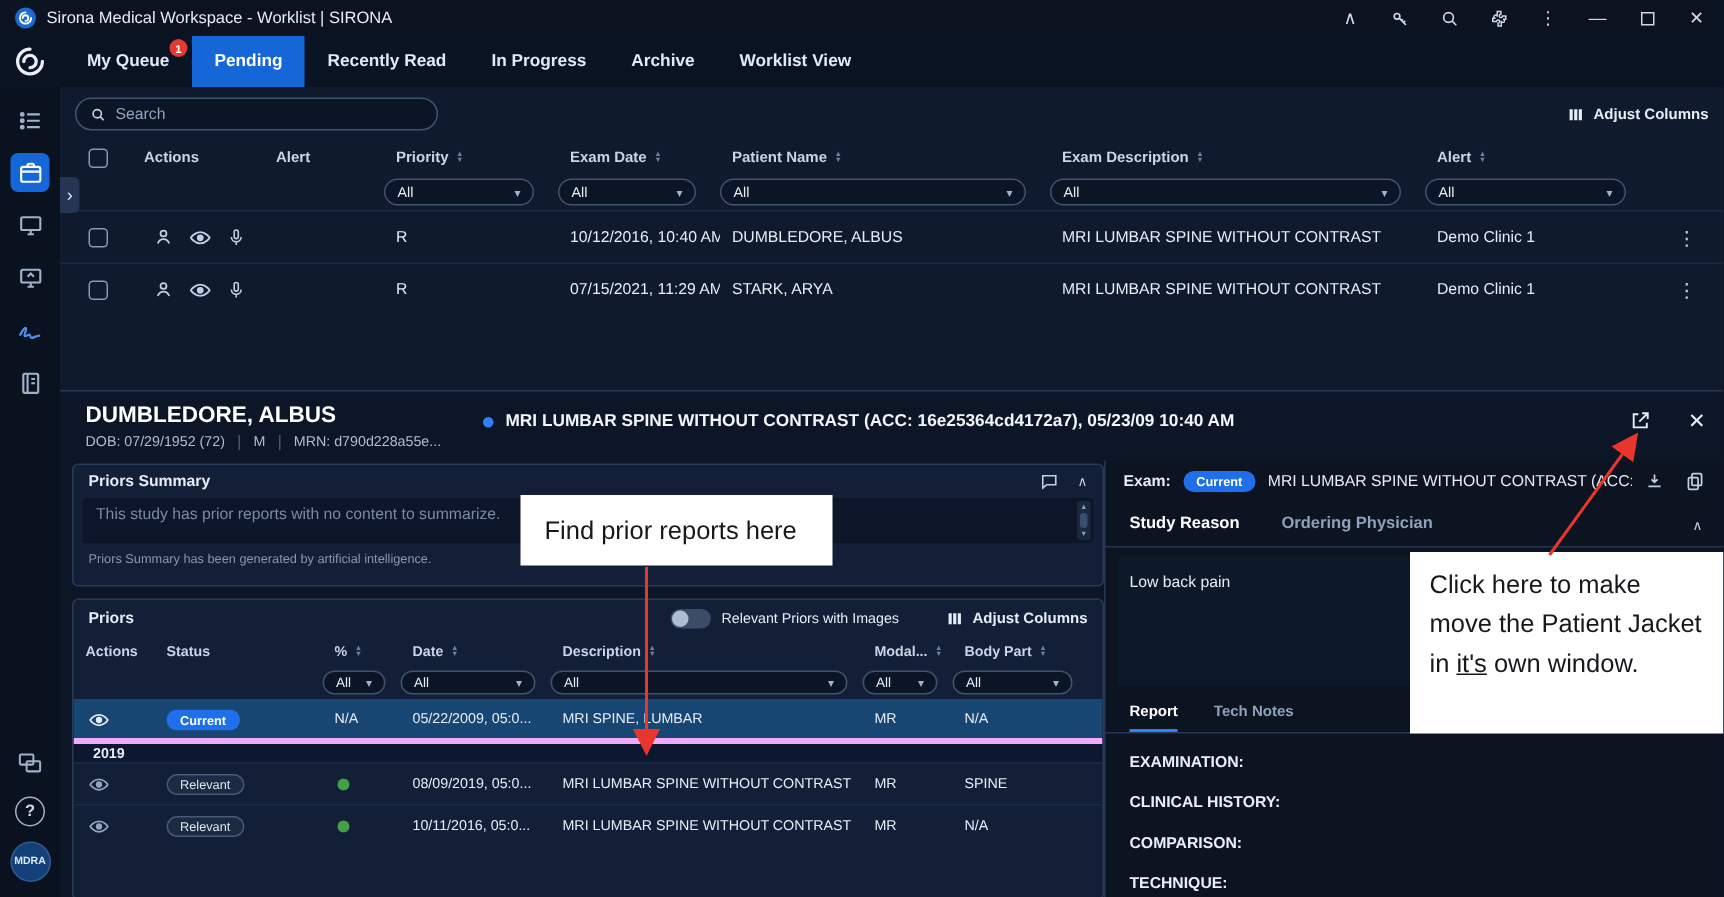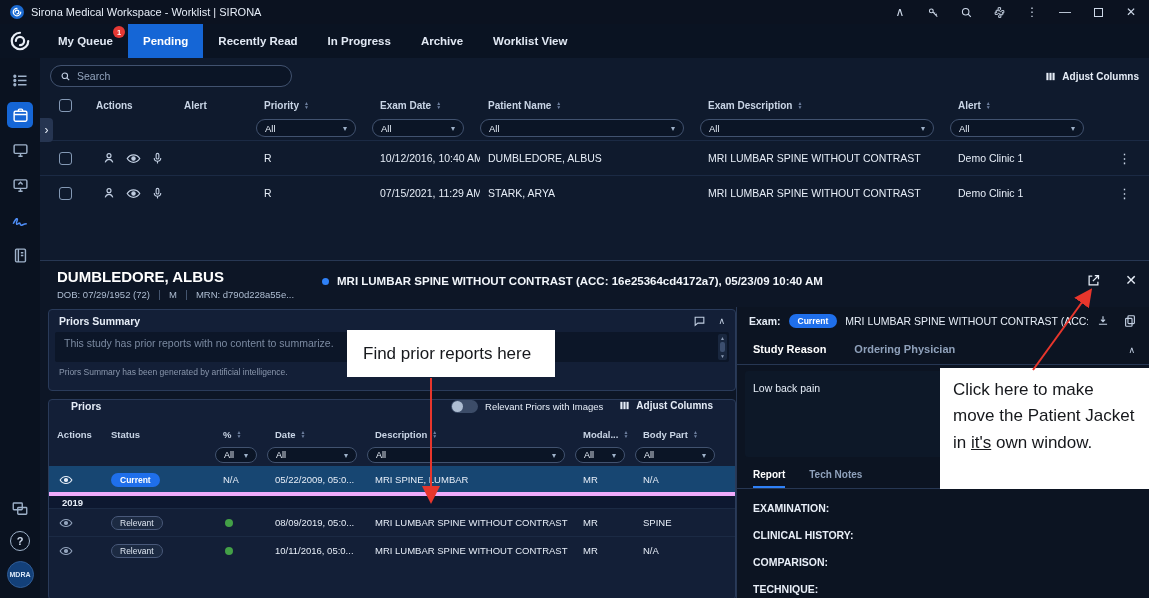--- a/index.html
+++ b/index.html
@@ -63,23 +63,23 @@
   .psum{position:absolute;left:0;top:0;width:100%;height:82px}
   .psum-head{height:22px;display:flex;align-items:center;justify-content:space-between;padding:0 10px}
   .p-title{font-size:10.5px;font-weight:700}
   .head-ics{display:flex;align-items:center;gap:12px;color:#c2cfe2}
   .chev{font-size:9px;color:#c2cfe2;cursor:pointer}
   .psum-body{margin:0 6px;height:30px;background:#0c1628;border-radius:2px;position:relative;padding:5px 9px;font-size:10.5px;color:#7b8aa1}
   .vsb{position:absolute;right:2px;top:2px;bottom:2px;width:9px;background:#19273f;border-radius:2px;display:flex;flex-direction:column;justify-content:space-between;align-items:center;font-size:5px;color:#8a9ab4;padding:1px 0;cursor:pointer}
   .vsb .thumb{width:5px;flex:1;margin:1px 0;background:#3c4e6e;border-radius:2px}
   .psum-foot{padding:5px 10px 0;font-size:8.5px;color:#8a97ad}
   .priors{position:absolute;left:0;top:90px;width:100%;bottom:-2px;overflow:hidden}
-  .pr-head{height:24px;display:flex;align-items:flex-start;padding:0 22px}
+  .pr-head{height:24px;display:flex;align-items:center;padding:0 10px}
   .pr-head .p-title{margin-right:auto}
-  .toggle-wrap{display:flex;align-items:center;gap:7px;font-size:9.5px;color:#e6edf7;margin-right:16px}
+  .toggle-wrap{display:flex;align-items:center;gap:7px;font-size:9.5px;color:#e6edf7;margin-right:32px}
   .toggle{width:27px;height:13px;border-radius:7px;background:#3c4c68;position:relative;cursor:pointer}
   .knob{position:absolute;left:1px;top:1px;width:11px;height:11px;border-radius:50%;background:#aebdd2}
   .pr-grid{display:grid;grid-template-columns:54px 112px 52px 100px 208px 60px 90px 1fr;align-items:center}
   .pr-headrow{height:20px;font-size:9.5px;font-weight:700;color:#c9d5e6}
   .pr-filters{height:22px}
   .filter.sm{height:16px;font-size:9px;margin-right:10px;border-radius:8px}
   .pr-row{height:26px;font-size:9.5px;border-top:1px solid #1b2a44;cursor:pointer}
   .pr-row.tall{height:28px}
   .pr-row.current{background:#174672;border-top-color:#174672}
   .pill{border-radius:9px;padding:2px 9px;font-size:8.5px;font-weight:700;display:inline-block}

